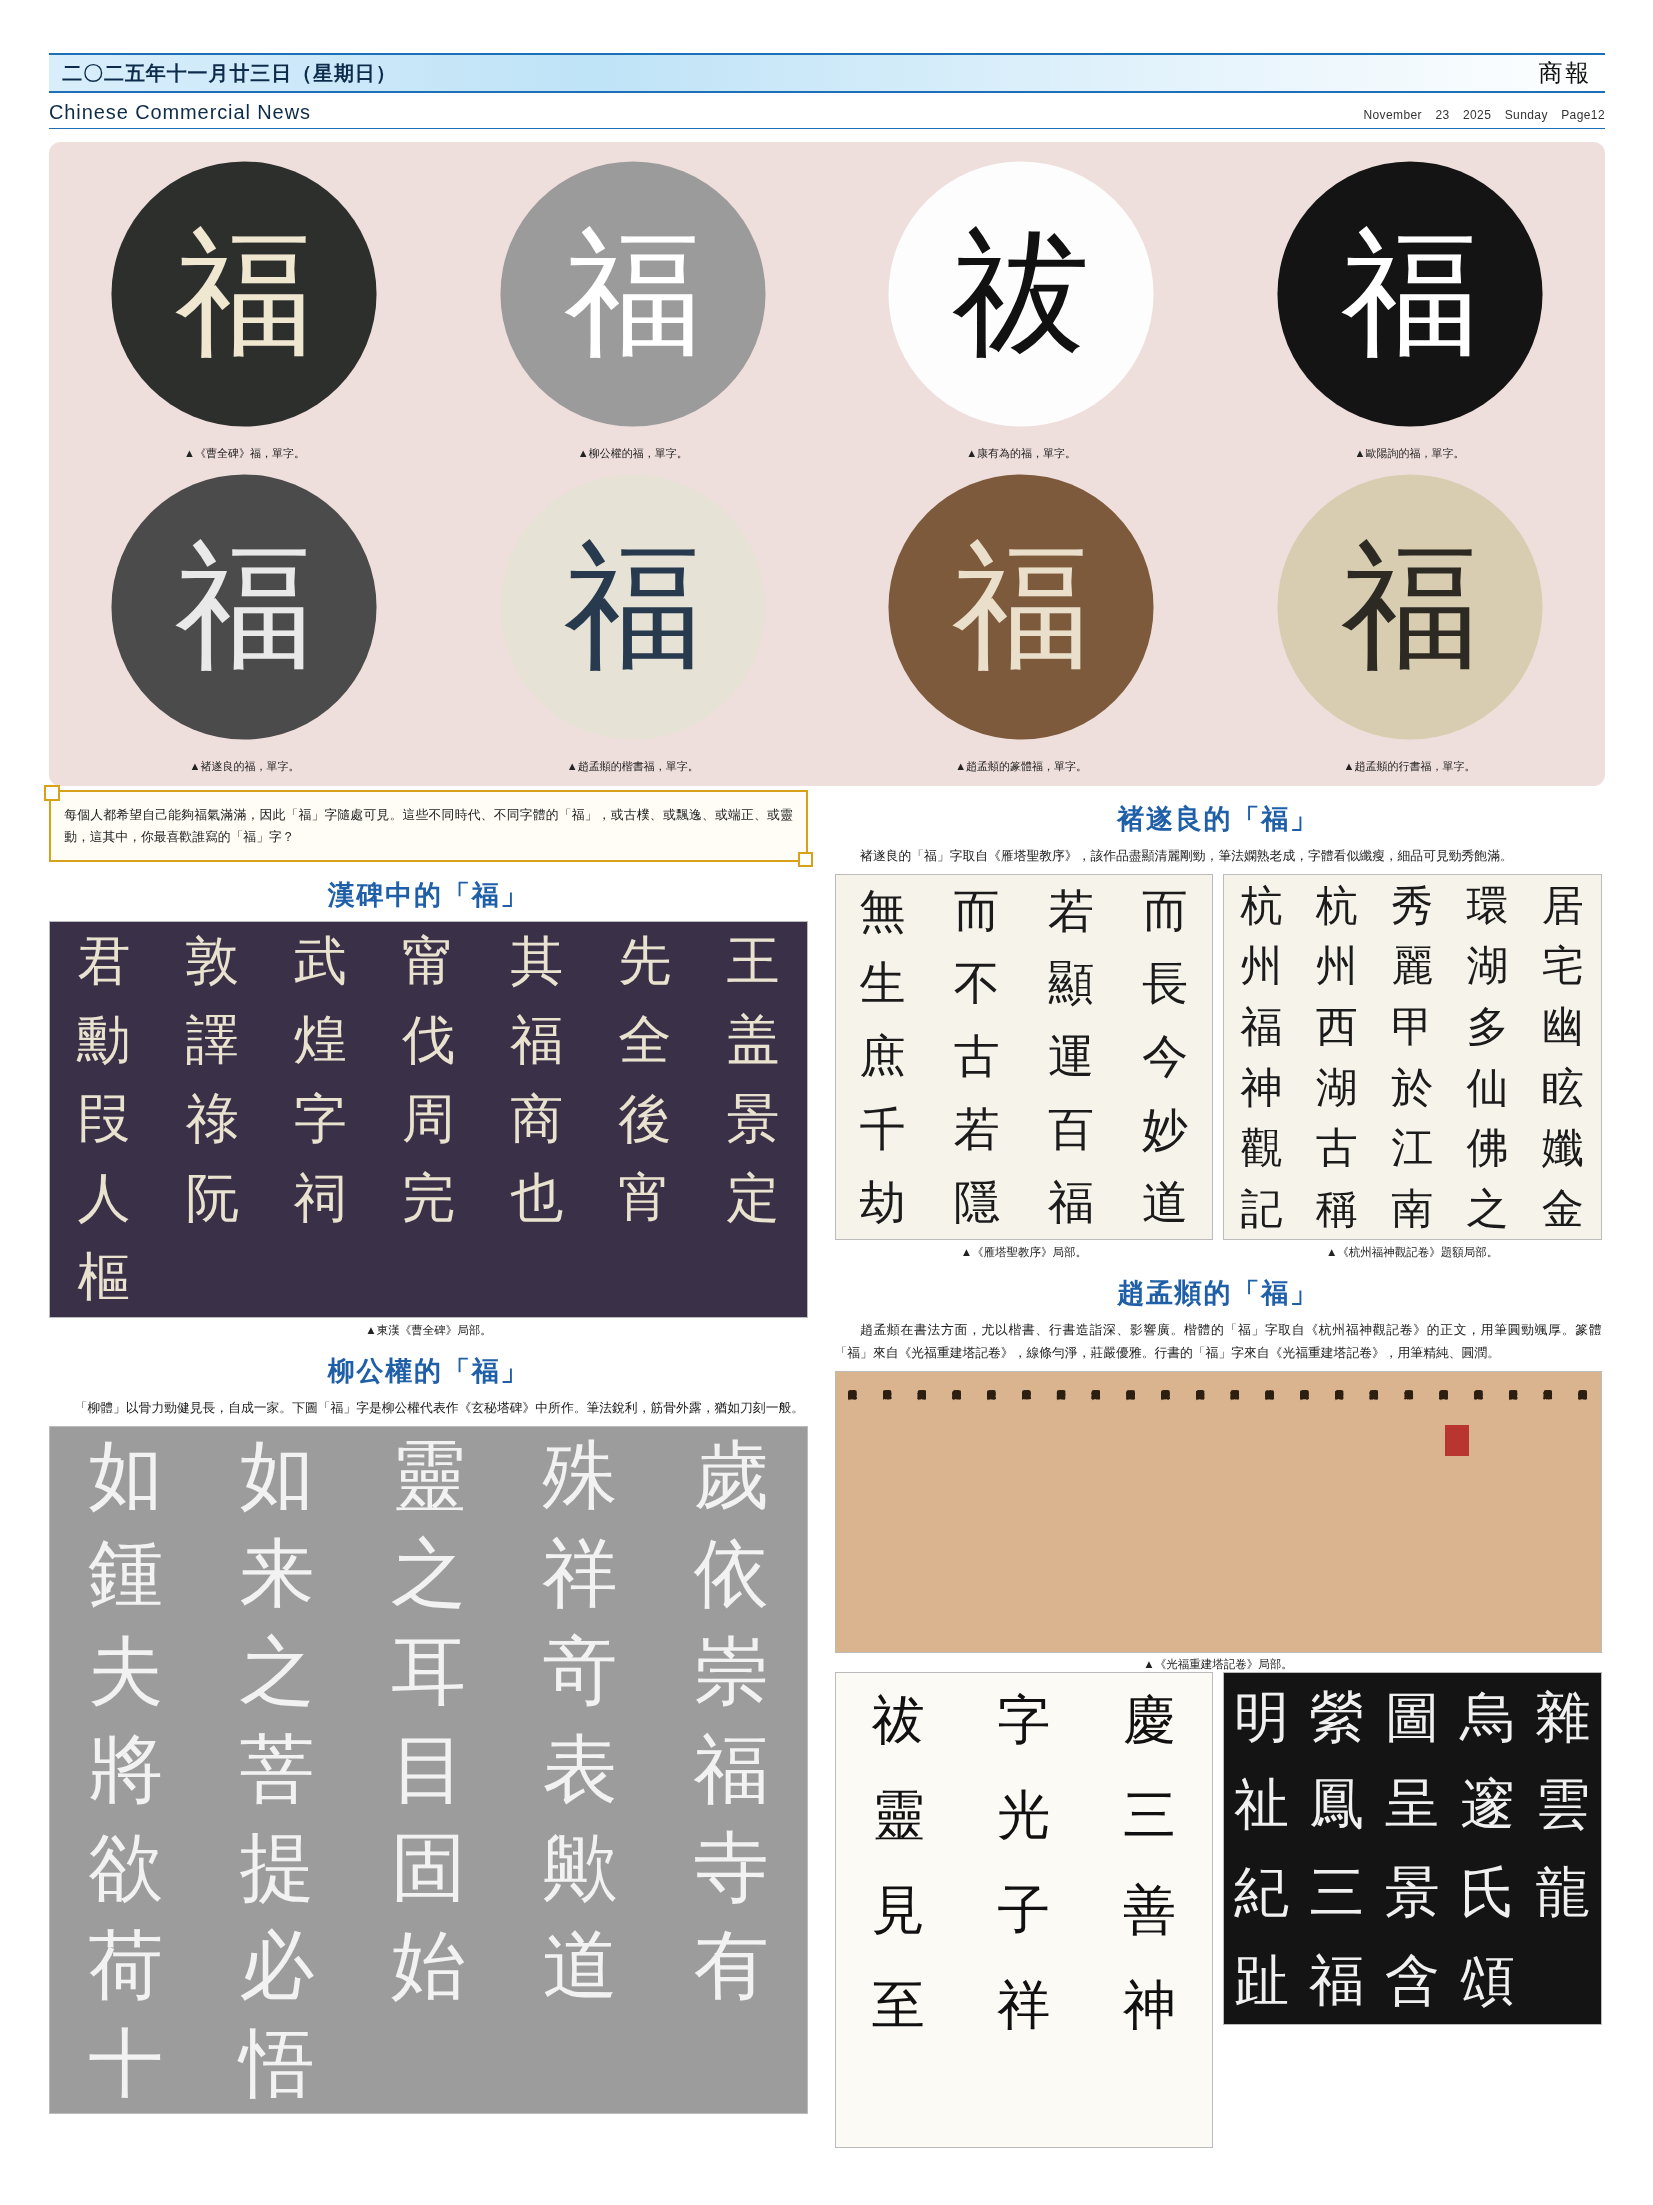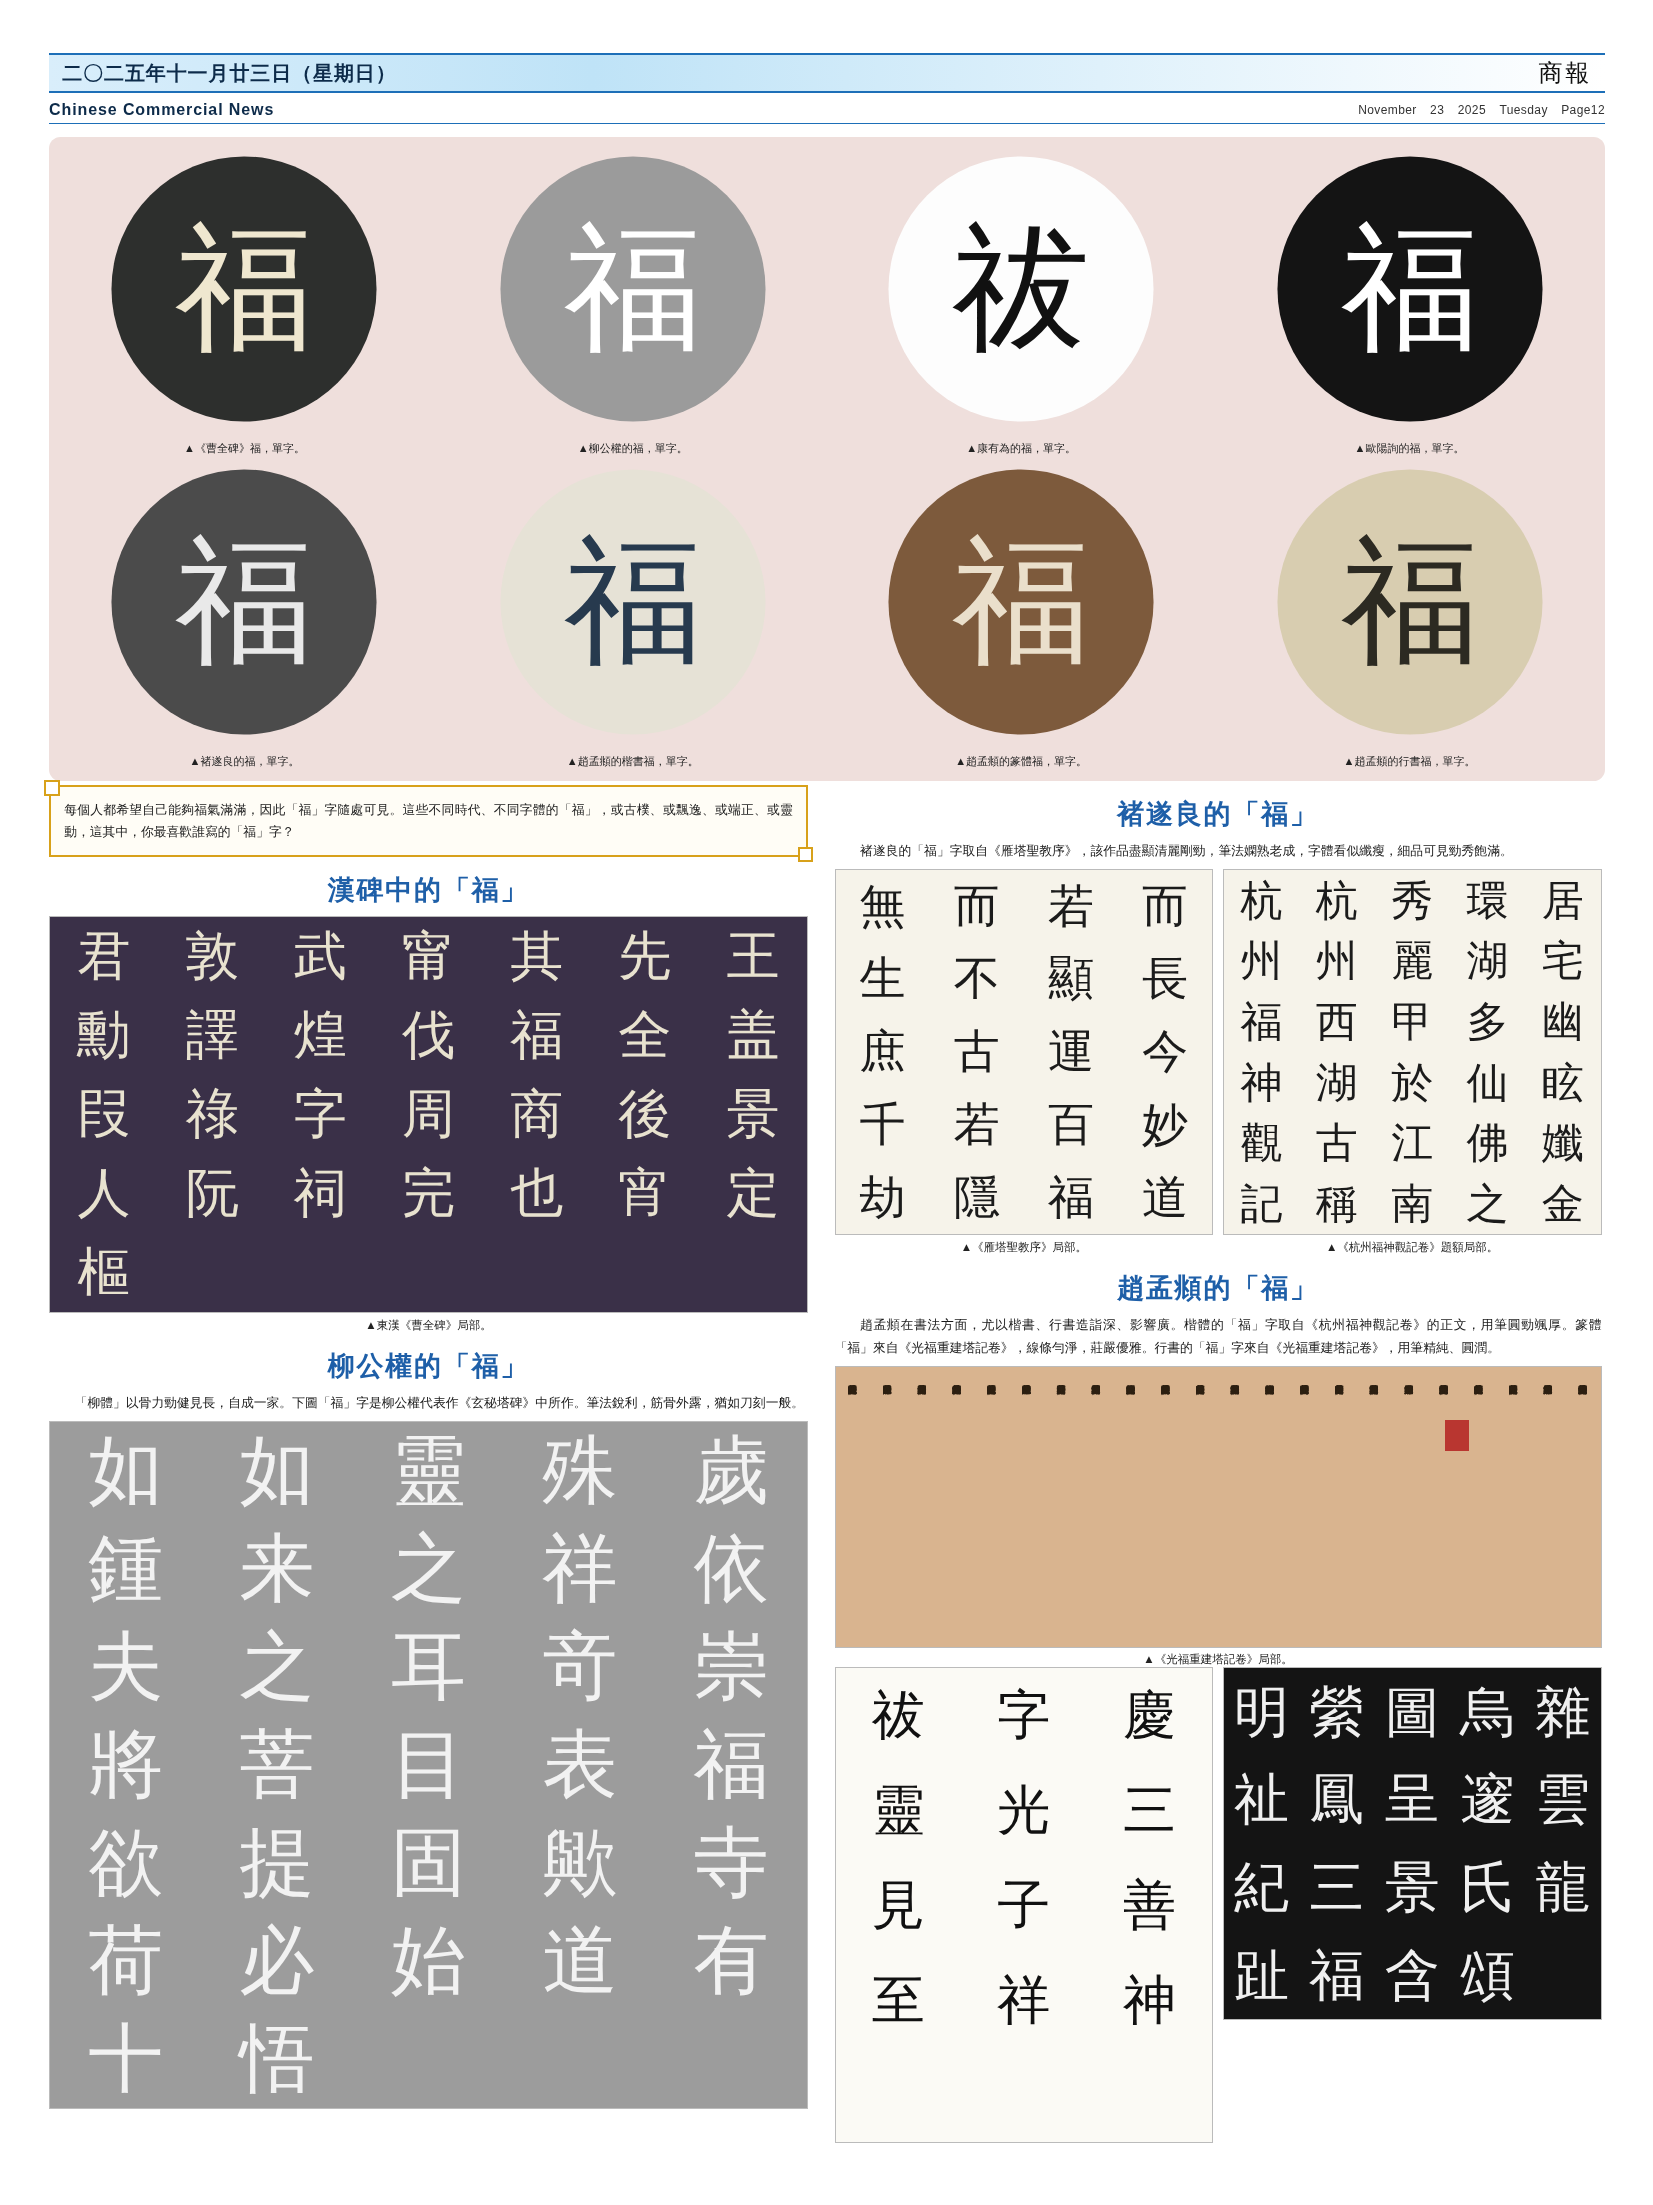--- a/index.html
+++ b/index.html
@@ -32,21 +32,21 @@
     font-size:24px; font-weight:normal; color:#111; letter-spacing:2.6px;
   }
   .masthead-sub {
     display:flex; align-items:flex-end; justify-content:space-between;
     margin-top:8px;
     border-bottom:1.8px solid #1d6fb8;
     padding-bottom:4.4px;
   }
   .masthead-en {
     font-family:"Liberation Sans", sans-serif;
-    font-size:16px; font-weight:bold; color:#0d2b4a; letter-spacing:0.9px;
+    font-size:20px; font-weight:normal; color:#0d2b4a; letter-spacing:0.9px;
   }
   .masthead-en-right {
     font-size:12px; color:#333; letter-spacing:0.4px; margin-bottom:1.8px;
   }
   .masthead-en-right span { margin-left:9.7px; }
 
   
   .gallery {
     margin-top:12.3px;
     background:#efdfdc;
@@ -178,21 +178,21 @@
   <div class="masthead-bar">
     <div class="masthead-date">二〇二五年十一月廿三日（星期日）</div>
     <div class="masthead-brand">商報</div>
   </div>
   <div class="masthead-sub">
     <div class="masthead-en">Chinese  Commercial  News</div>
     <div class="masthead-en-right">
       <span>November</span>
       <span>23</span>
       <span>2025</span>
-      <span>Tuesday</span>
+      <span>Sunday</span>
       <span>Page12</span>
     </div>
   </div>
 
   <div class="gallery">
     <div class="gal-row">
       <div class="gal-cell">
         <div class="circ c1">
             <span>福</span>
           </div>

